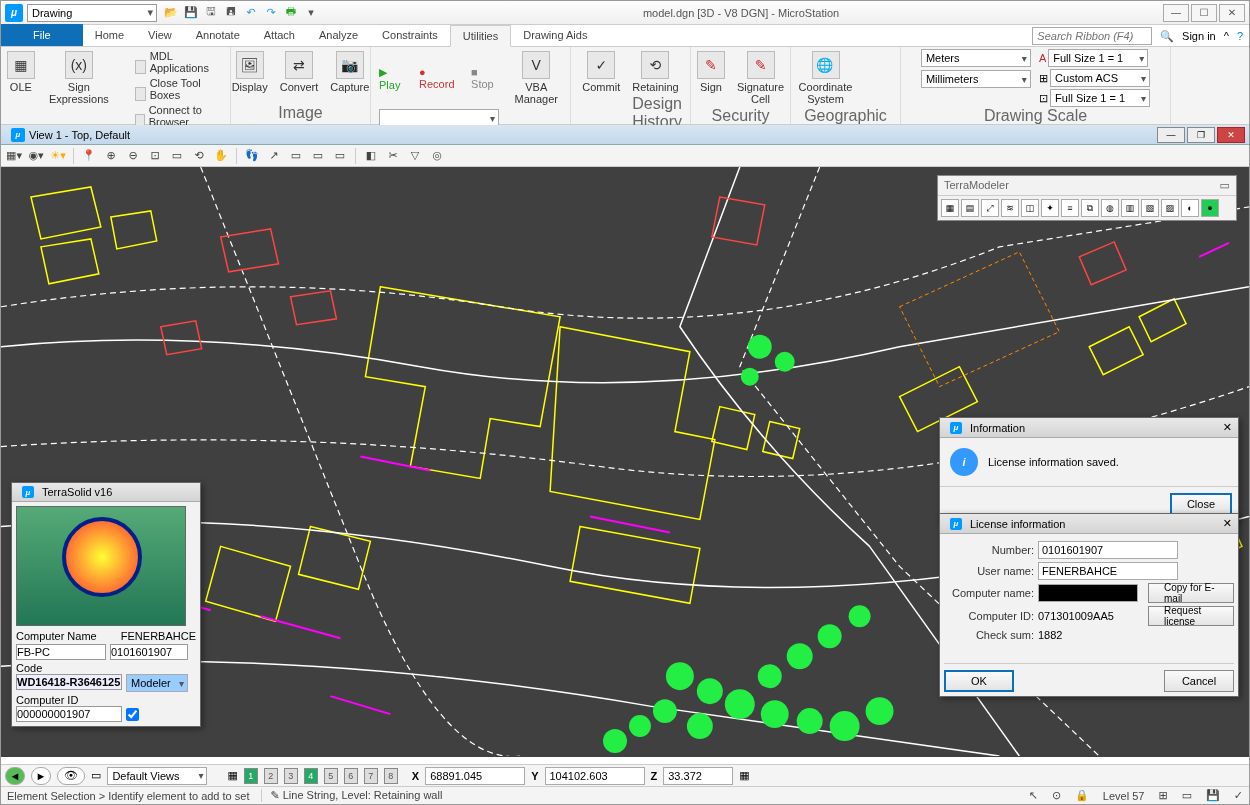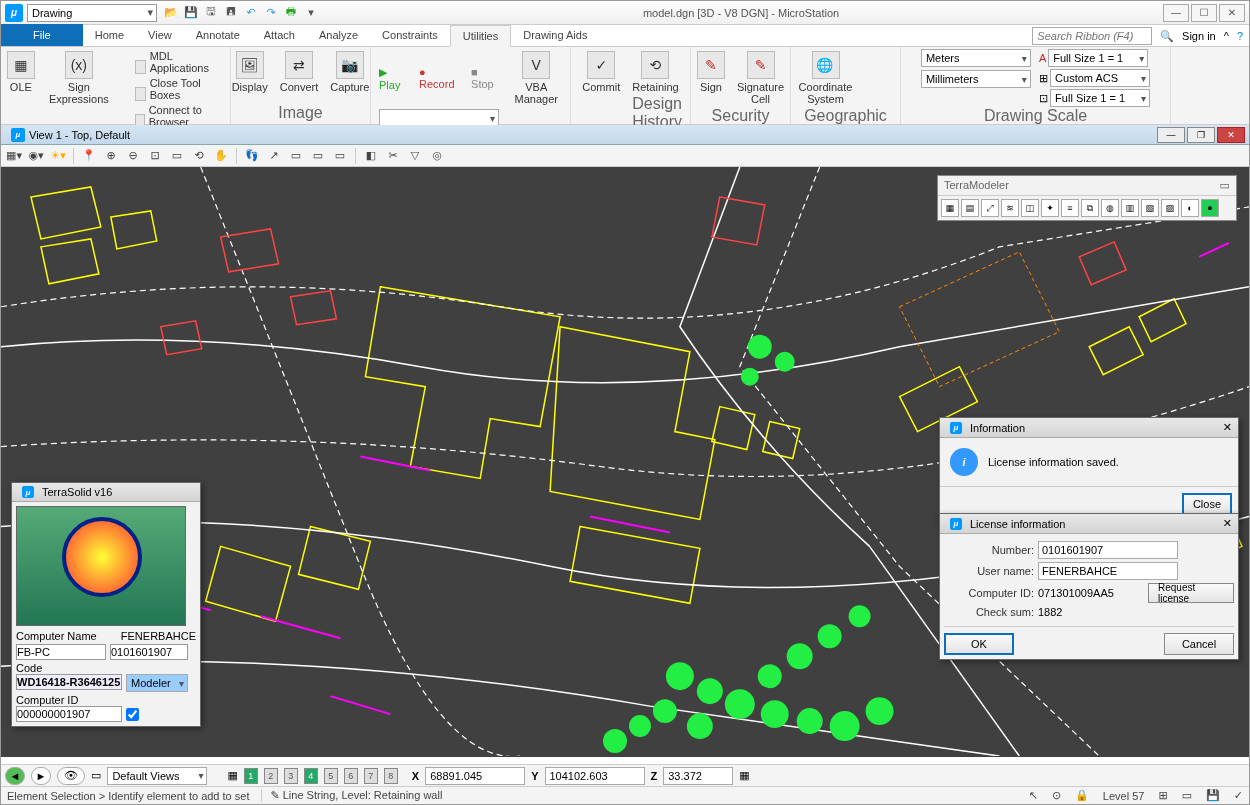--- a/index.html
+++ b/index.html
@@ -36,21 +36,21 @@
 .view-toolbar .tb{width:18px;height:18px;display:flex;align-items:center;justify-content:center;color:#444;border:1px solid transparent}
 .view-toolbar .sep{width:1px;height:16px;background:#ccc;margin:0 2px}
 .canvas{height:590px;background:#404040;position:relative;overflow:hidden}
 .canvas svg{position:absolute;inset:0}
 .float-panel{position:absolute;background:#f2f2f2;border:1px solid #666;box-shadow:2px 2px 6px rgba(0,0,0,.4)}
 .float-title{background:linear-gradient(#e8e8e8,#d4d4d4);padding:3px 6px;display:flex;align-items:center;gap:4px;border-bottom:1px solid #aaa}
 .float-body{padding:4px}
 .form-row{display:flex;align-items:center;margin:3px 0;gap:4px}
 .form-row label{text-align:right;color:#333}
 .form-row input{height:18px;border:1px solid #aaa;padding:0 3px;background:#fff}
-.btn{height:22px;border:1px solid #888;background:linear-gradient(#fafafa,#e4e4e4);padding:0 9px;display:flex;align-items:center;justify-content:center}
+.btn{height:22px;border:1px solid #888;background:linear-gradient(#fafafa,#e4e4e4);padding:0 15px;display:flex;align-items:center;justify-content:center}
 .btn.primary{border:2px solid #0e6eb8}
 .terra-toolbar{position:absolute;right:12px;top:8px;background:#f2f2f2;border:1px solid #888;width:300px}
 .terra-toolbar .tt-title{padding:3px 6px;color:#666;border-bottom:1px solid #ccc;display:flex;justify-content:space-between}
 .terra-toolbar .tt-icons{display:flex;flex-wrap:wrap;padding:3px;gap:2px}
 .terra-toolbar .tt-icons span{width:18px;height:18px;border:1px solid #aaa;background:#fff;display:flex;align-items:center;justify-content:center;font-size:9px}
 .bottom-bar{position:absolute;bottom:18px;left:0;right:0;height:22px;background:#f4f4f4;border-top:1px solid #ccc;display:flex;align-items:center;gap:6px;padding:0 4px}
 .bottom-bar .nav{width:20px;height:18px;border:1px solid #aaa;border-radius:9px;background:#fff;display:flex;align-items:center;justify-content:center}
 .bottom-bar .nav.g{background:#5b5}
 .bottom-bar .viewnum{width:14px;height:16px;border:1px solid #888;background:#2a6;color:#fff;display:flex;align-items:center;justify-content:center;font-size:9px}
 .bottom-bar .viewnum.inactive{background:#ddd;color:#555}
@@ -433,29 +433,34 @@
   <div class="float-body">
     <div class="form-row">
           <label style="width:90px">Number:</label>
           <input style="width: 140px;" value="0101601907">
         </div>
     <div class="form-row">
           <label style="width:90px">User name:</label>
           <input style="width: 140px;" value="FENERBAHCE">
         </div>
     <div class="form-row">
+          <label style="width:90px">Computer name:</label>
+          <input style="width: 100px; background: rgb(0, 0, 0);">
+          <div class="btn" style="width:86px;font-size:10px;height:20px;margin-left:auto">Copy for E-mail</div>
+        </div>
+    <div class="form-row">
           <label style="width:90px">Computer ID:</label>
           <span>071301009AA5</span>
           <div class="btn" style="width:86px;font-size:10px;height:20px;margin-left:auto">Request license</div>
         </div>
     <div class="form-row">
           <label style="width:90px">Check sum:</label>
           <span>1882</span>
         </div>
-    <div style="display:flex;justify-content:space-between;border-top:1px solid #ccc;padding-top:6px;margin-top:8px">
+    <div style="display:flex;justify-content:space-between;border-top:1px solid #ccc;padding-top:6px;margin-top:22px">
       <div class="btn primary" style="width:70px">OK</div>
       <div class="btn" style="width:70px">Cancel</div>
     </div>
   </div>
 </div>
 
 </div>
 
 <div class="bottom-bar">
   <div class="nav g">◄</div>

